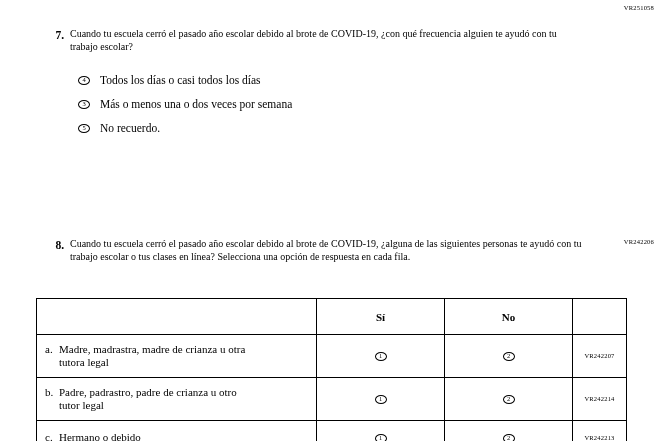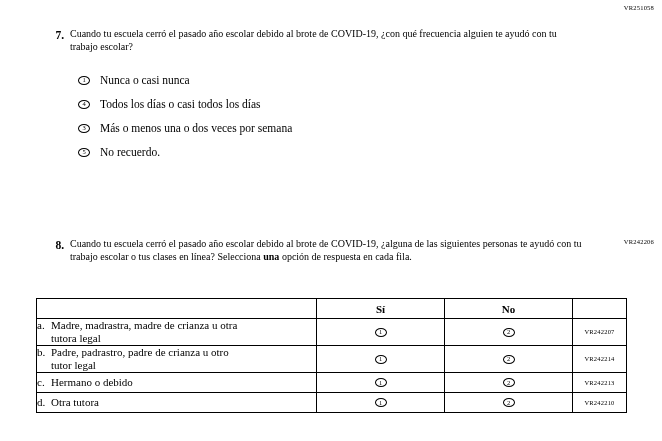--- a/index.html
+++ b/index.html
@@ -46,21 +46,21 @@
     flex: 0 0 20px;
     text-align: right;
     padding-right: 6px;
     line-height: 1.28;
   }
   .q-text {
     font-size: 10px;
     line-height: 1.28;
     flex: 1 1 auto;
   }
-  .q-text b { font-weight: bold; }
+  .q-text b { font-weight: normal; }
 
   .side-code {
     position: absolute;
     font-size: 6.5px;
     letter-spacing: 0.2px;
   }
   .code-q8 { top: 238px; right: 8px; }
 
   
   .options {
@@ -105,21 +105,21 @@
   .grid {
     position: absolute;
     top: 298px;
     left: 36px;
     width: 590px;
     border-collapse: collapse;
     table-layout: fixed;
   }
   .grid td, .grid th {
     border: 1px solid #000;
-    padding: 0;
+    padding: 8px;
     vertical-align: middle;
   }
   .col-item { width: 280px; }
   .col-yes  { width: 128px; }
   .col-no   { width: 128px; }
   .col-code { width: 54px; }
 
   .grid thead th {
     height: 19px;
     font-size: 11px;
@@ -163,26 +163,20 @@
 
   <div class="top-code">VR251058</div>
 
   <div class="question q7">
     <div class="q-num">7.</div>
     <div class="q-text">Cuando tu escuela cerró el pasado año escolar debido al brote de COVID-19, ¿con qué frecuencia alguien te ayudó con tu trabajo escolar?</div>
   </div>
 
   <div class="options">
 
-    <div class="option-row">
-      <span class="bubble">
-          <span>1</span>
-        </span>
-      <span class="option-label">Nunca o casi nunca</span>
-    </div>
 
 
     <div class="option-row">
       <span class="bubble">
           <span>4</span>
         </span>
       <span class="option-label">Todos los días o casi todos los días</span>
     </div>
 
     <div class="option-row">

